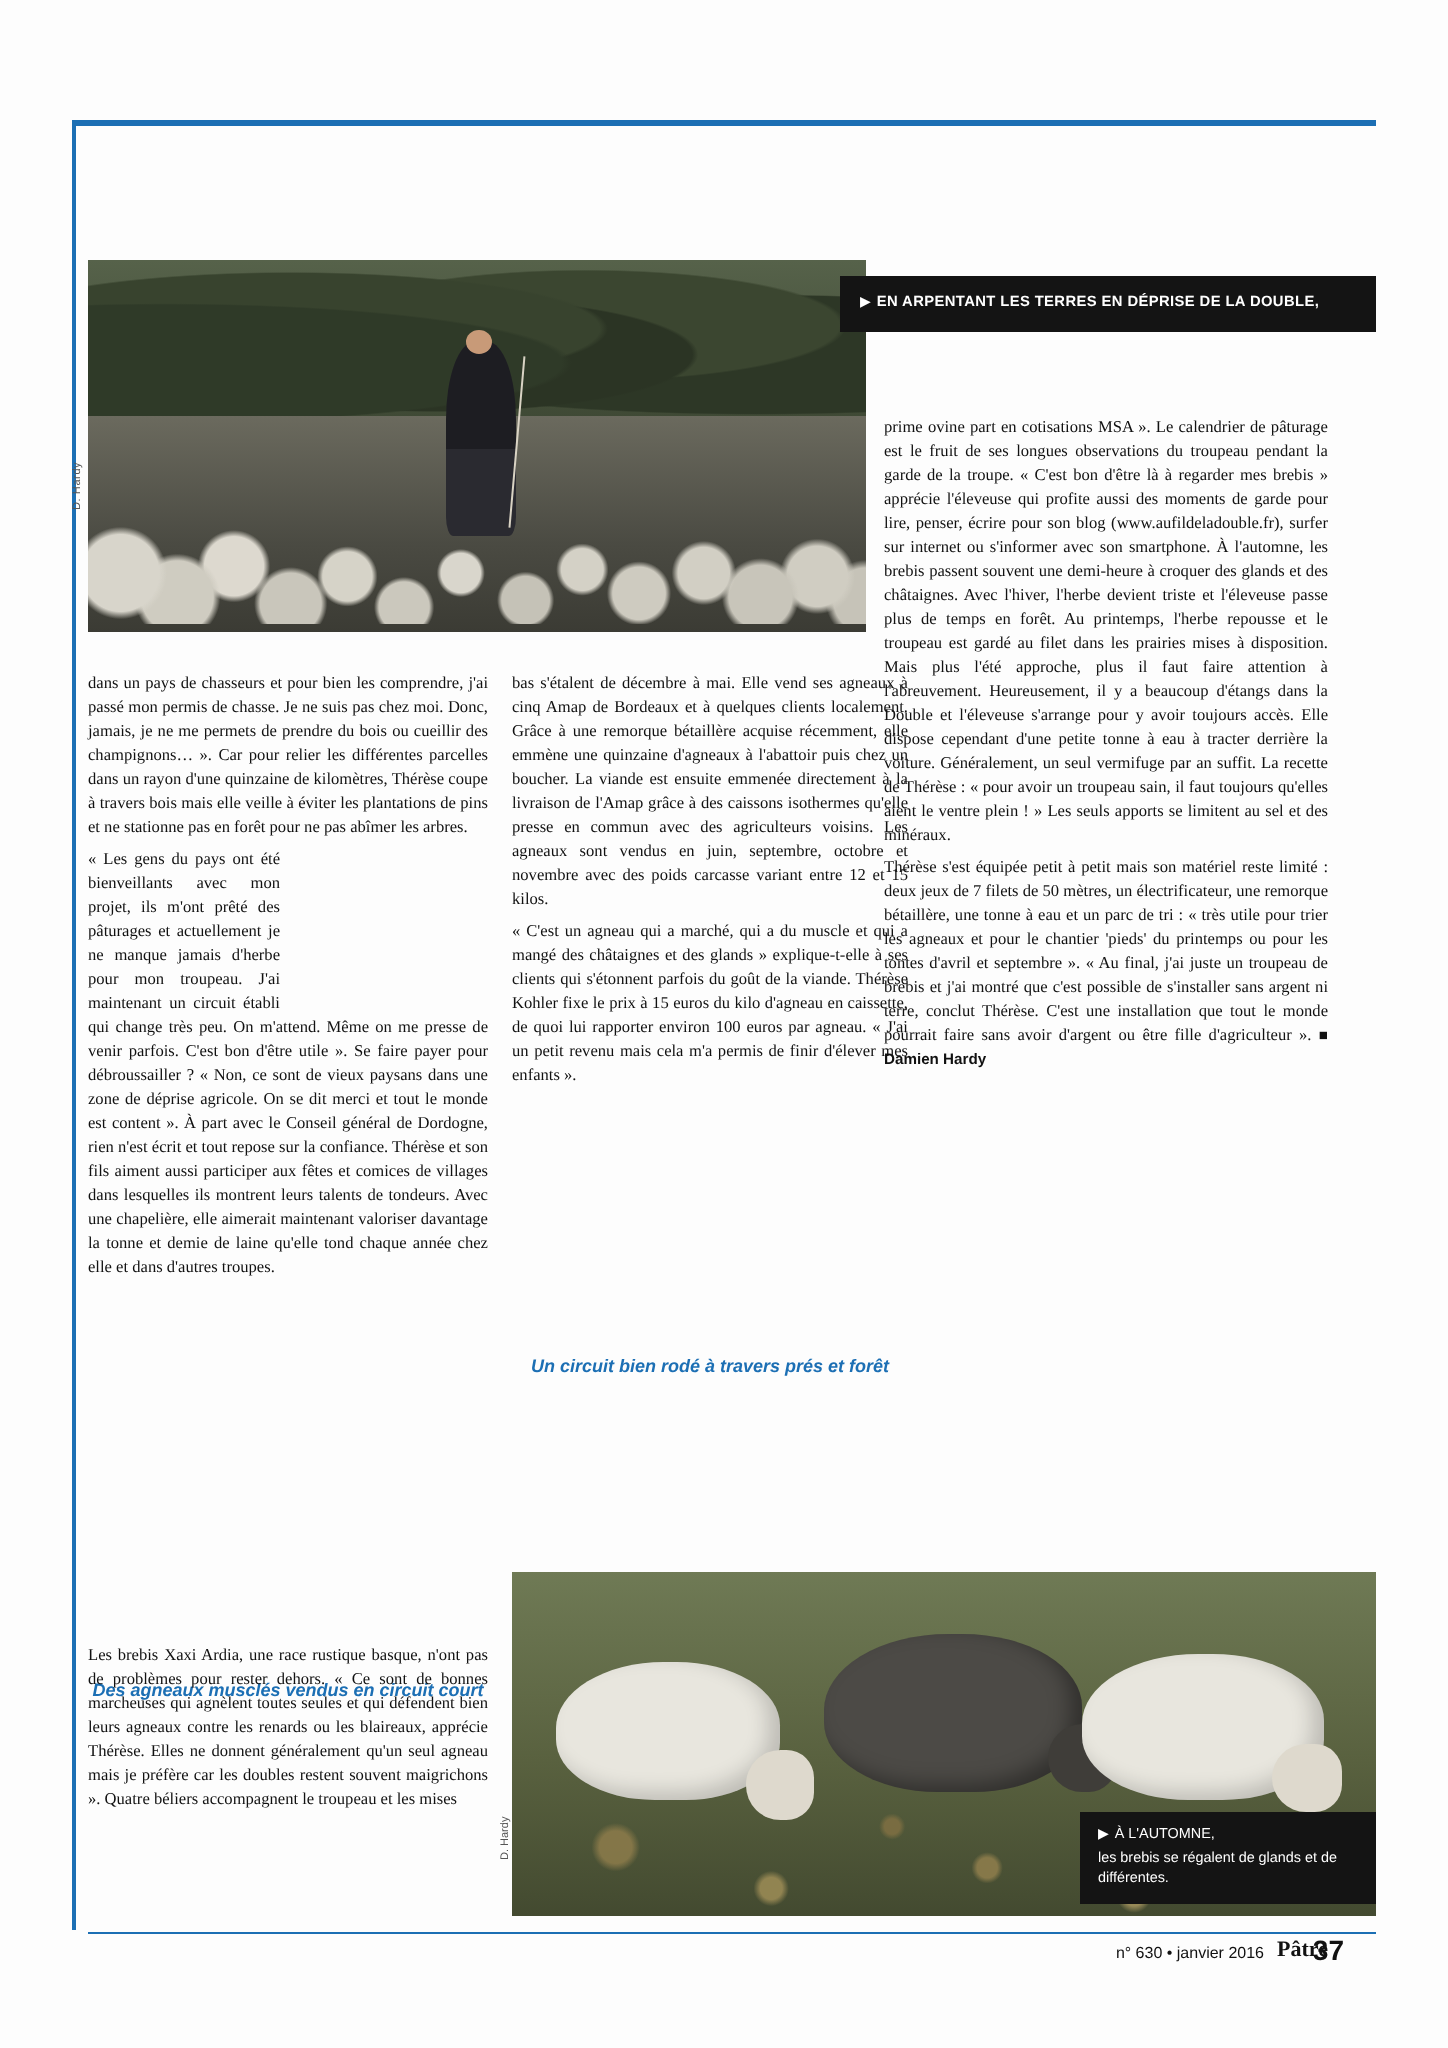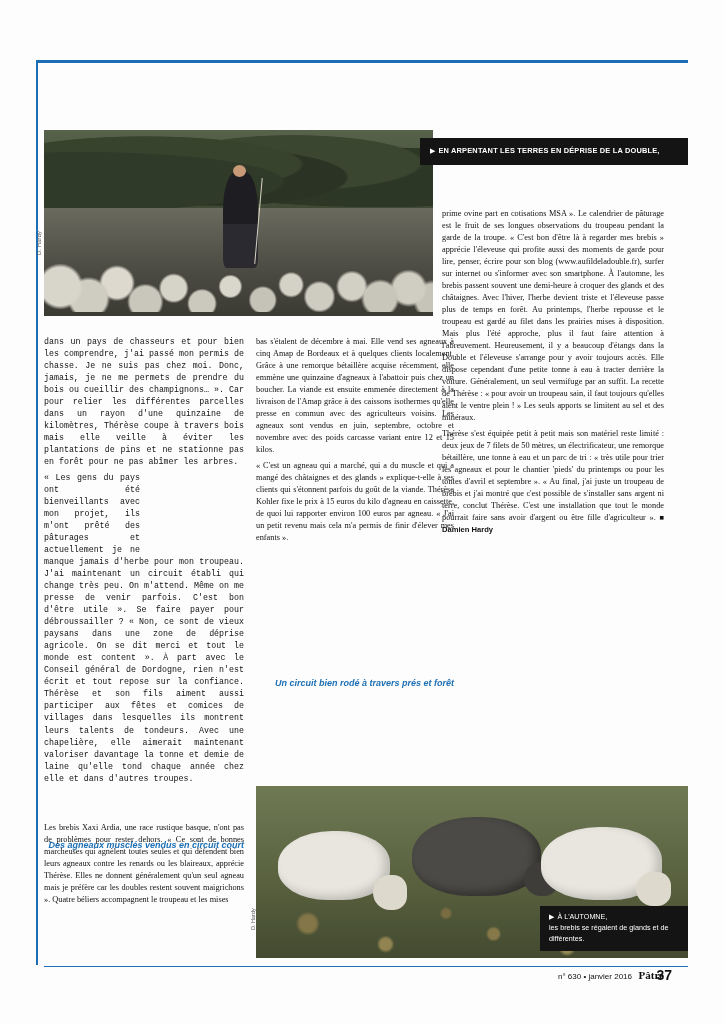--- a/index.html
+++ b/index.html
@@ -140,21 +140,21 @@
   
   .col {
     position: absolute;
     font-size: 8.3px;
     line-height: 1.45;
     text-align: justify;
     color: #111;
     font-family: "Liberation Serif", serif;
   }
   .col p { margin: 0 0 4px 0; }
-  .col1 { left: 44px;  top: 336px; width: 200px; font-family: Liberation Mono, monospace; }
+  .col1 { left: 44px;  top: 336px; width: 200px; }
   .col2 { left: 256px; top: 336px; width: 198px; }
   .col3 { left: 442px; top: 208px; width: 222px; }
   .col1b { left: 44px; top: 822px; width: 200px; }
   .col2b { left: 256px; top: 714px; width: 198px; }
 
   
   .pullquote {
     position: absolute;
     left: 128px;
     top: 487px;
@@ -175,21 +175,21 @@
     shape-outside: inset(0);
   }
   .subhead-standalone {
     position: absolute;
     font-family: "Liberation Sans", sans-serif;
     font-weight: bold;
     font-style: italic;
     color: #1c6fb4;
     font-size: 9px;
     line-height: 1.25;
-    text-align: right;
+    text-align: center;
   }
   .sh-circuit { left: 256px; top: 678px; width: 198px; }
   .sh-agneaux { left: 44px;  top: 795px; width: 200px; margin-top: 45px; }
 
   
   .photo-bottom {
     position: absolute;
     left: 256px;
     top: 786px;
     width: 432px;

